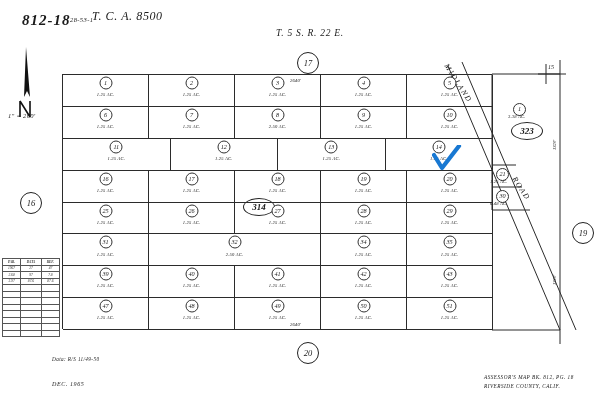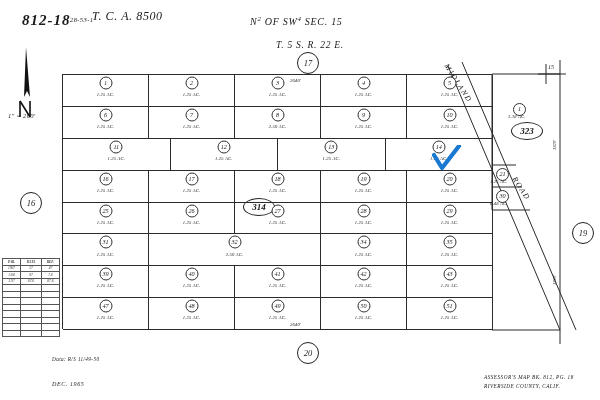--- a/index.html
+++ b/index.html
@@ -15,21 +15,21 @@
   .abs{position:absolute;}
 
   
   .bookpage{
     left:22px;top:12px;font-size:15px;font-weight:bold;font-style:italic;
     letter-spacing:1px;font-family:"Liberation Serif",serif;
   }
   .subhead{left:70px;top:16px;font-size:6.5px;font-style:italic;letter-spacing:.4px;}
   .tca{left:92px;top:9px;font-size:12px;font-style:italic;letter-spacing:.6px;font-family:Liberation Serif, serif;}
   .title1{left:250px;top:15px;font-size:10px;font-style:italic;letter-spacing:.7px;font-weight:500;}
-  .title2{left:276px;top:40px;font-size:9.5px;font-style:italic;letter-spacing:.7px;}
+  .title2{left:276px;top:28px;font-size:9.5px;font-style:italic;letter-spacing:.7px;}
   .sup{font-size:7px;vertical-align:super;}
 
   
   .narrow{left:8px;top:45px;width:40px;height:80px;}
   .scaletxt{left:8px;top:112px;font-size:6.5px;font-style:italic;letter-spacing:.3px;}
 
   
   .sec-circ{
     border:1.2px solid #222;border-radius:50%;
     width:20px;height:20px;line-height:20px;text-align:center;
@@ -91,23 +91,20 @@
 </style>
 </head>
 <body>
 
 <div id="sheet">
 
   <div class="abs bookpage">812-18</div>
   <div class="abs subhead">28-53-1</div>
   <div class="abs tca">T. C. A. 8500</div>
 
-  <div class="abs title1">
-    <span>N</span><span class="sup">2</span><span> OF SW</span><span class="sup">4</span><span> SEC. 15</span>
-  </div>
   <div class="abs title2">T. 5 S.  R. 22 E.</div>
 
   <svg class="abs narrow" viewBox="0 0 40 80">
     <polygon points="18,2 22,52 19,46 16,52" fill="#111"></polygon>
     <path d="M12,56 L12,72 M12,56 L22,72 M22,56 L22,72" stroke="#111" stroke-width="1.6" fill="none"></path>
   </svg>
   <div class="abs scaletxt">1" = 200'</div>
 
   <div class="abs sec-circ" style="left:297px;top:52px;">17</div>
   <div class="abs sec-circ" style="left:20px;top:192px;">16</div>

